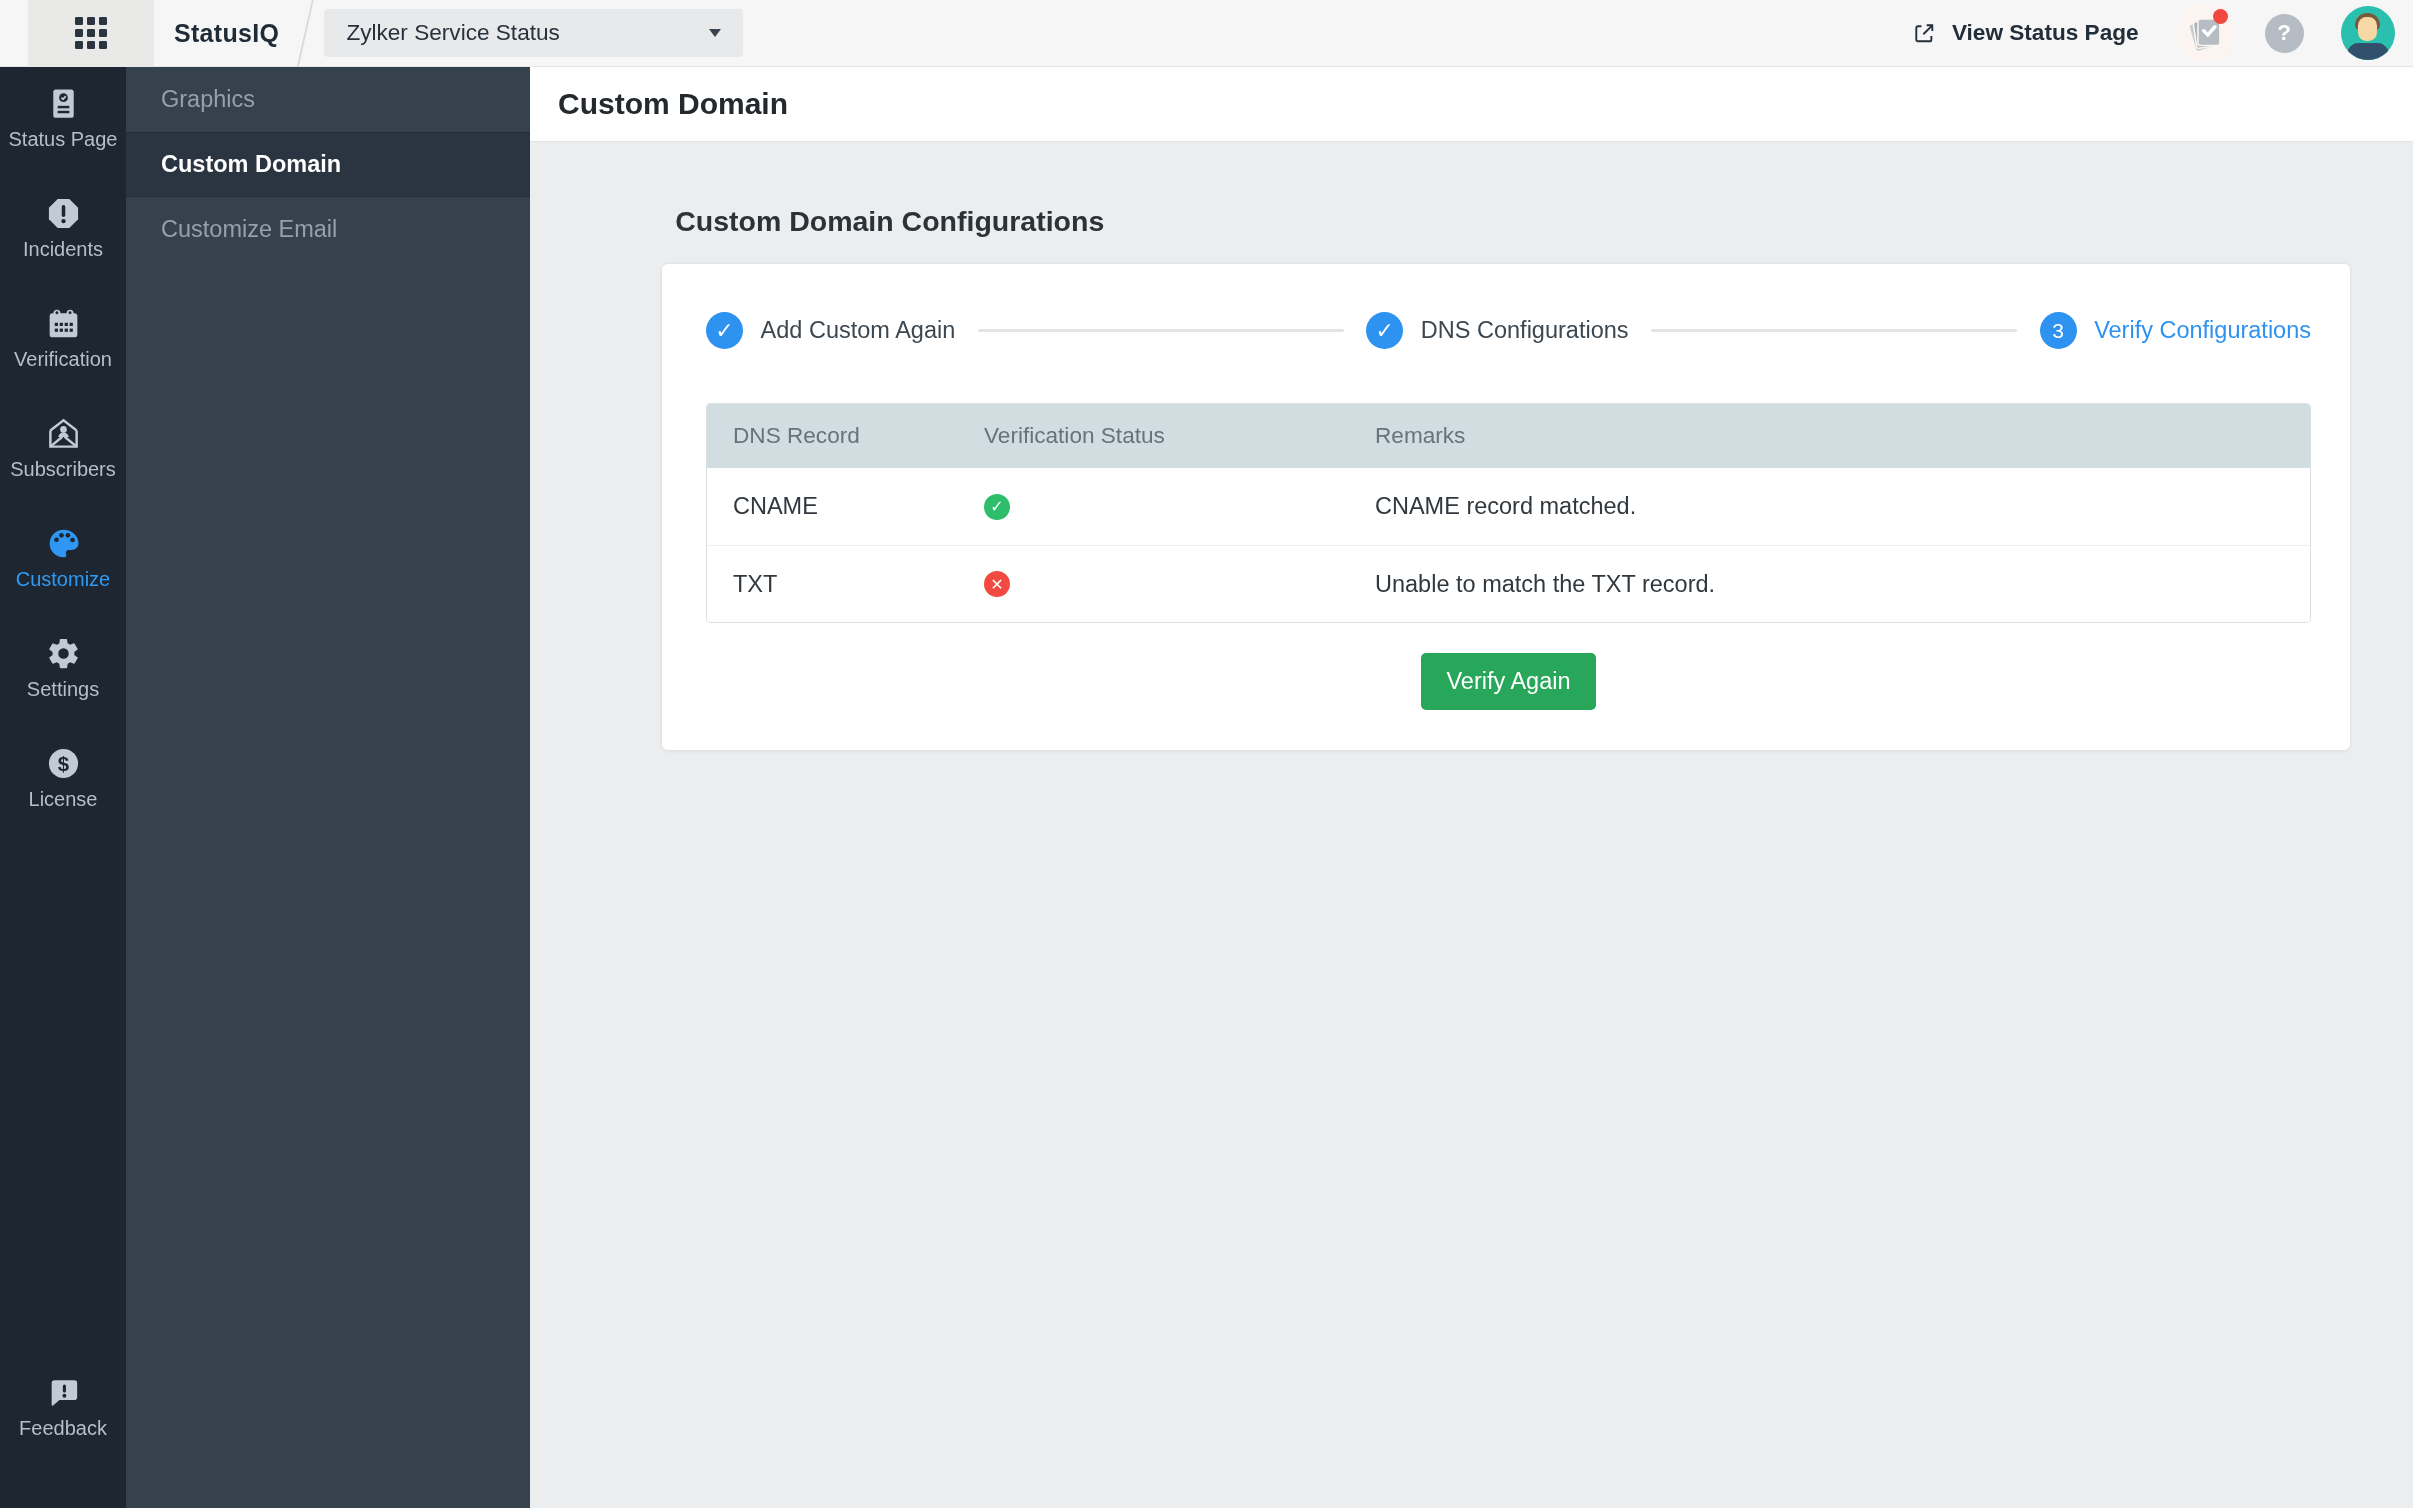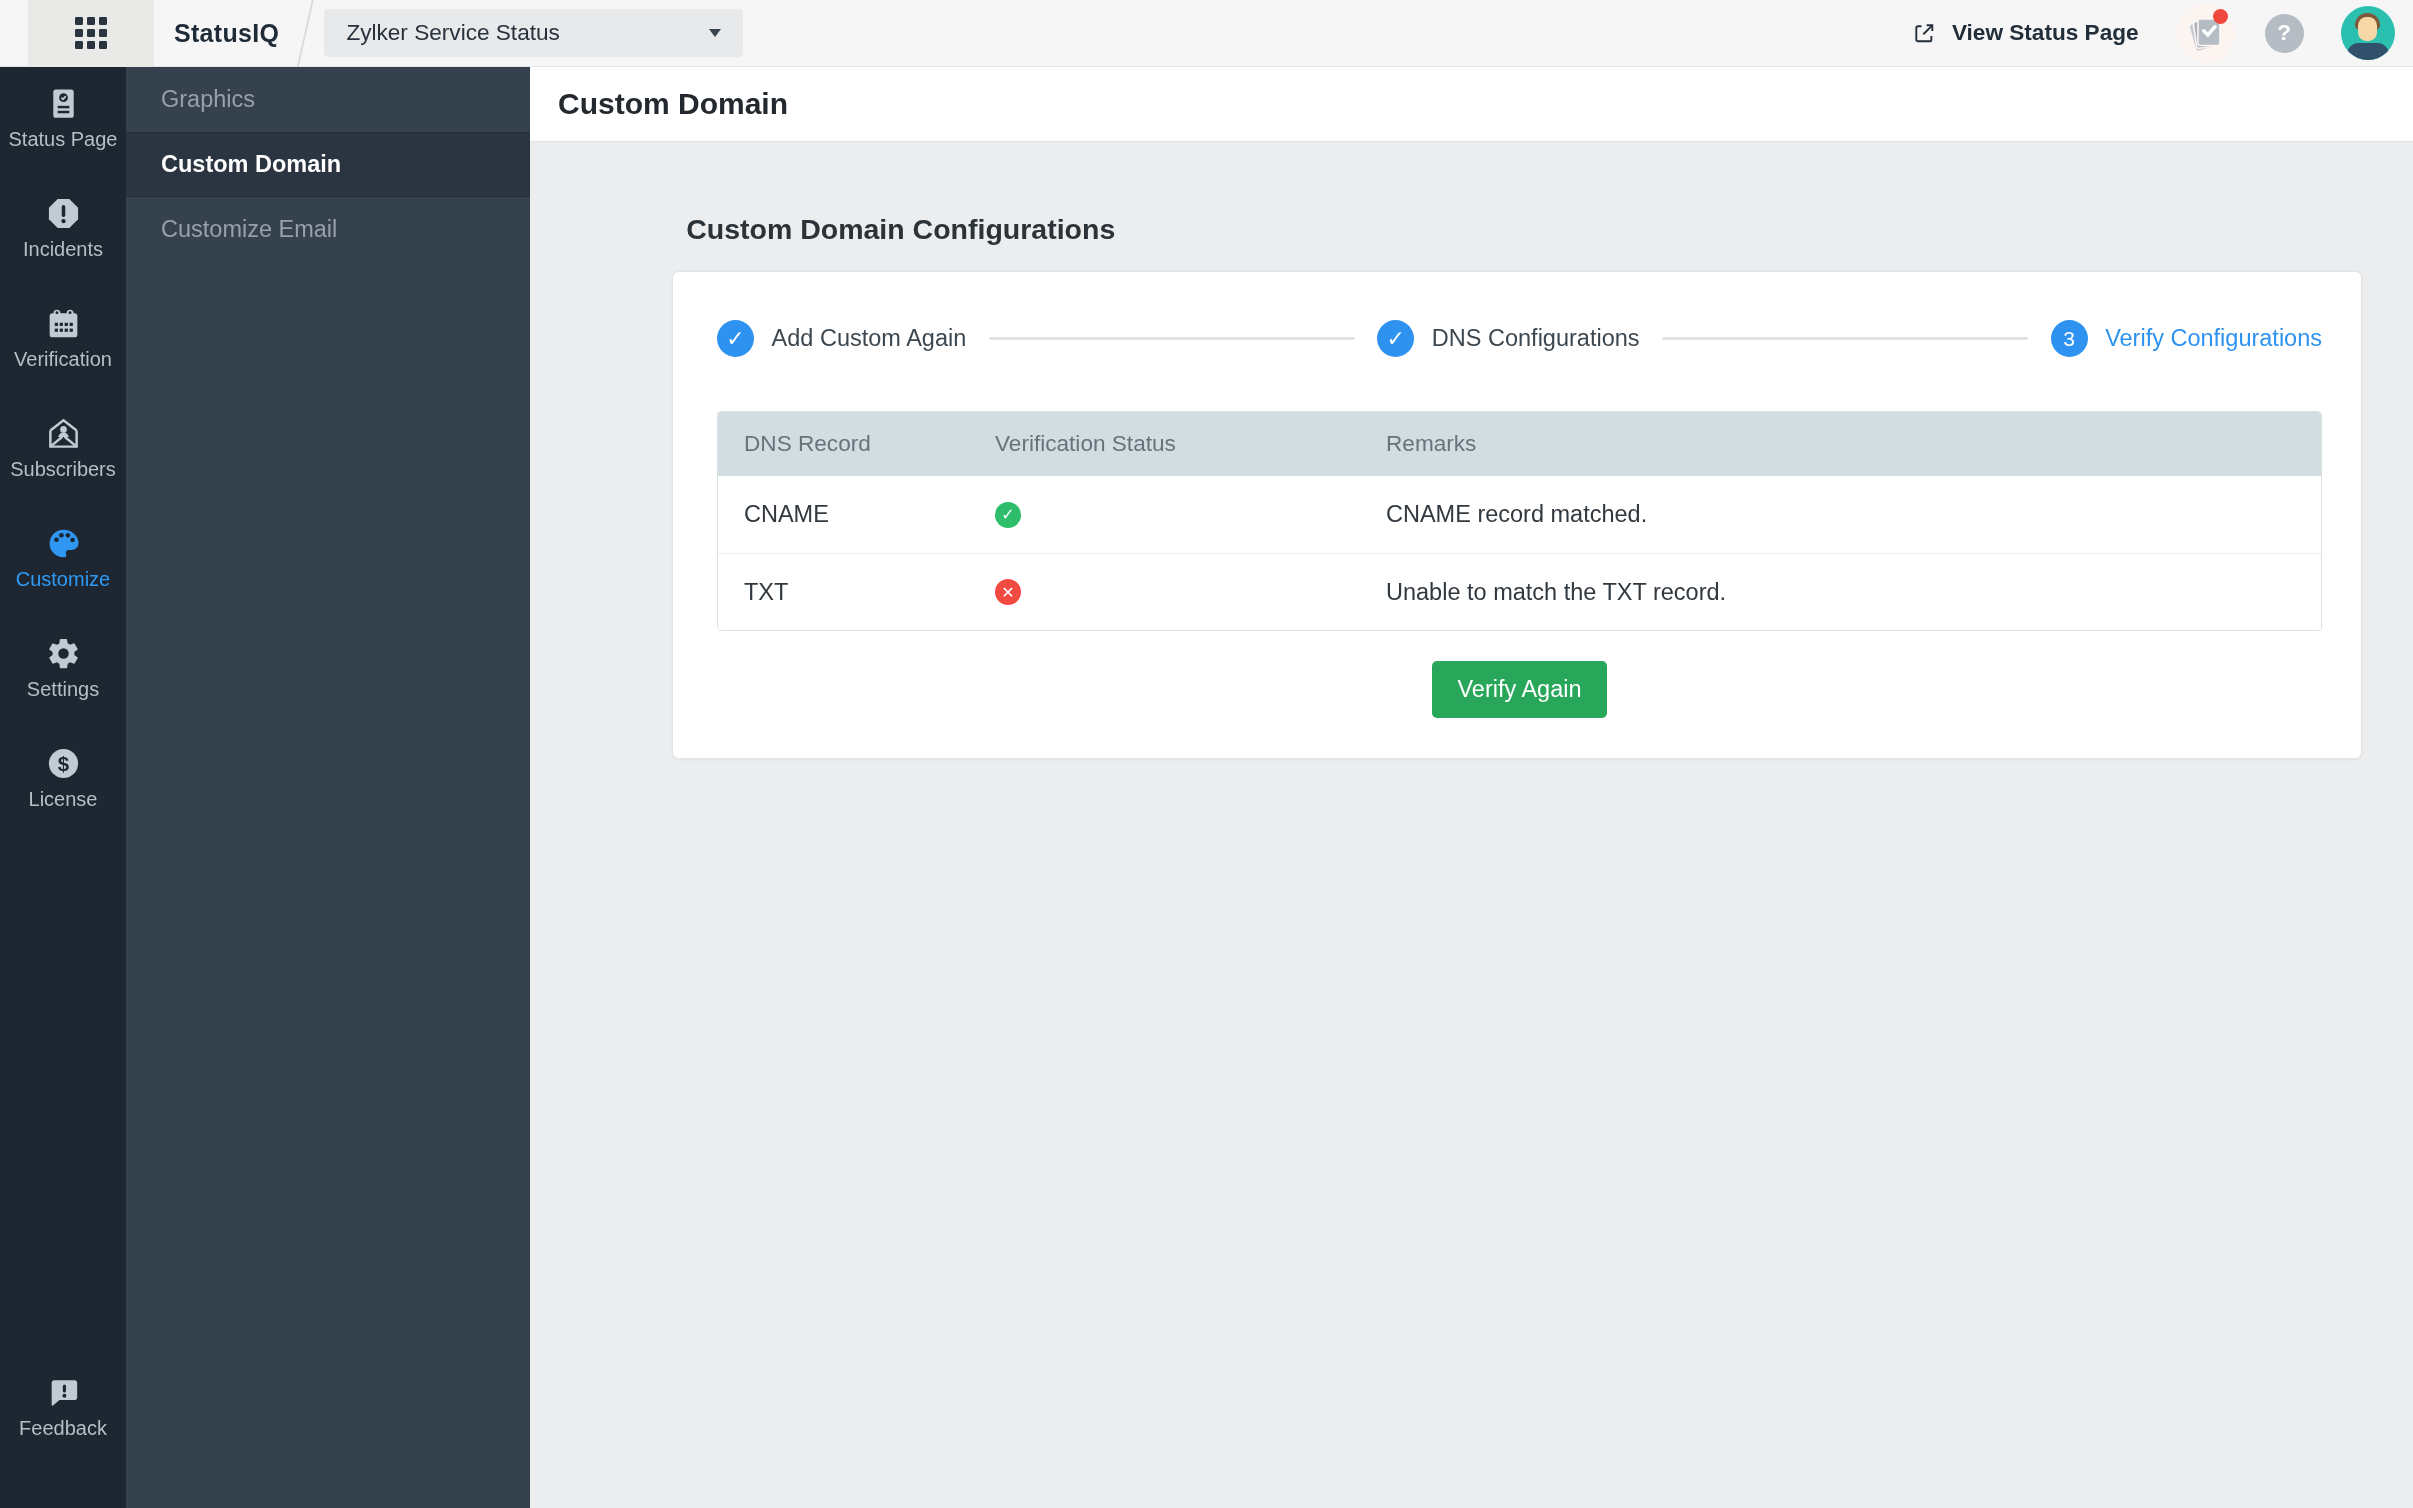--- a/index.html
+++ b/index.html
@@ -58,21 +58,21 @@
   .subnav-item { height:65px; display:flex; align-items:center; padding-left:35px;
     font-size:23.5px; color:#96a0ab; cursor:pointer; }
   .subnav-item.active { background:#2a3541; color:#ffffff; font-weight:700;
     border-top:0.8px solid #242e39; border-bottom:0.8px solid #242e39; }
 
   
   .main { flex:1; display:flex; flex-direction:column; background:#ebedee; }
   .page-header { height:75px; background:#ffffff; border-bottom:0.8px solid #e2e3e5;
     display:flex; align-items:center; padding-left:28px; flex:none; }
   .page-title { font-size:30px; font-weight:700; color:#23292e; }
-  .content { flex:1; padding:8px 0 0 131px;margin-left:11px; }
+  .content { flex:1; padding:0 0 0 131px; }
   .content-heading { margin:63px 0 25px 14.2px; font-size:28.5px; font-weight:700; color:#2b3238; }
 
   .card { width:1690px; background:#ffffff; border:0.8px solid #e3e4e6; border-radius:6.7px;
     box-shadow:0 0.8px 2.5px rgba(0,0,0,.05); padding:48px 39px 40px 44px; }
 
   
   .stepper { display:flex; align-items:center; margin-bottom:54px; }
   .step { display:flex; align-items:center; flex:none; }
   .step-circle { width:37px; height:37px; border-radius:50%; background:#2d92f0; color:#fff;
     display:flex; align-items:center; justify-content:center; font-size:21px; flex:none; }

